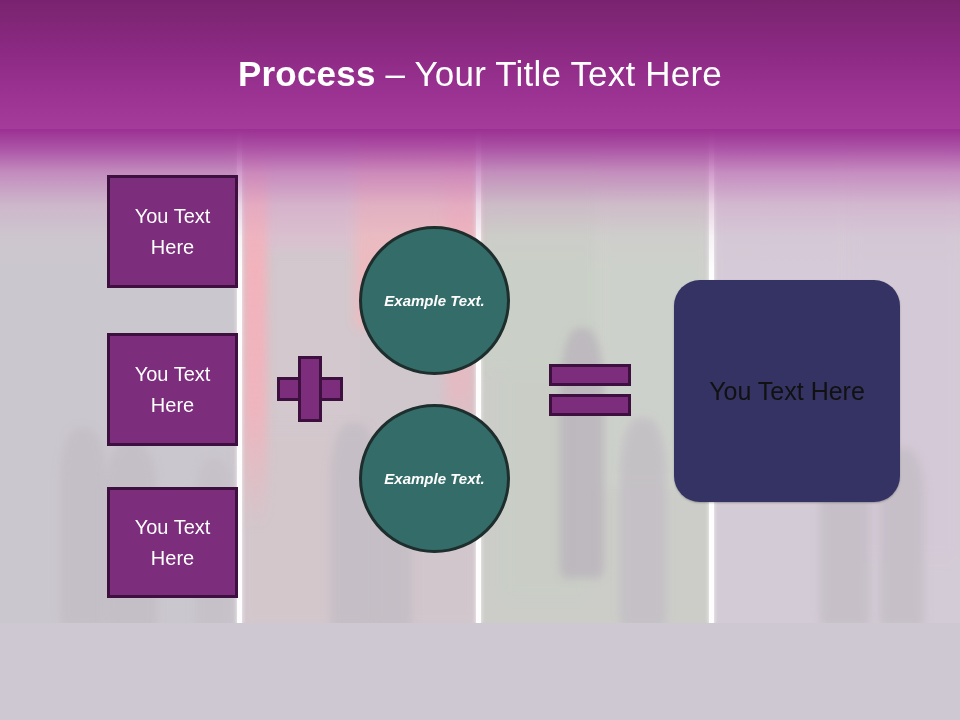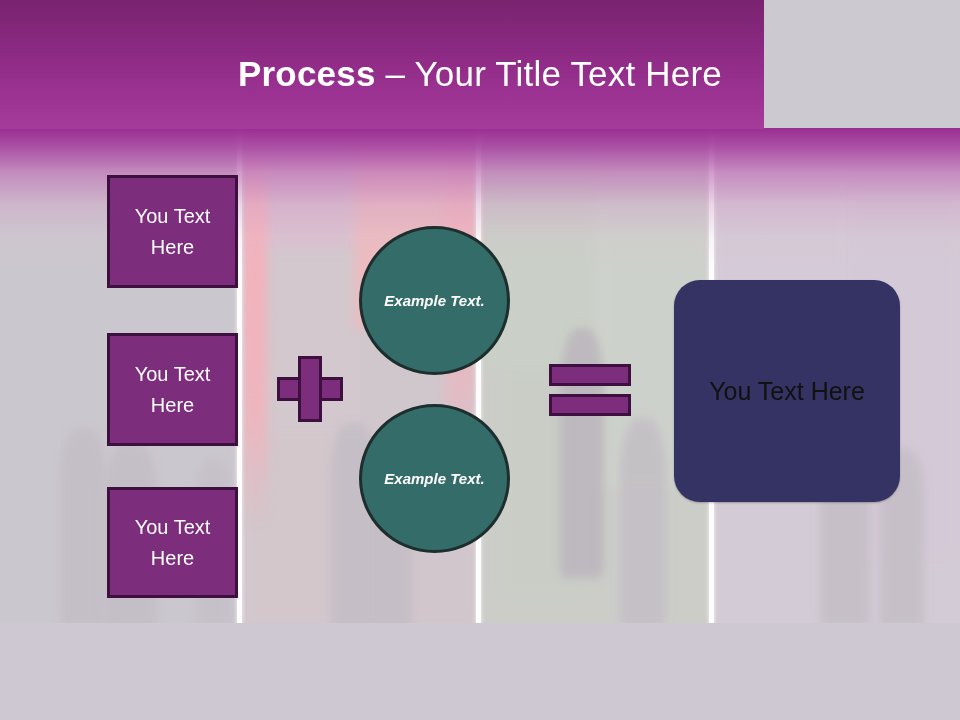--- a/index.html
+++ b/index.html
@@ -128,21 +128,21 @@
     top: 623px;
     width: 960px;
     height: 97px;
     background: #cdc8d1;
   }
 
   
   .banner {
     position: absolute;
     left: 0; top: 0;
-    width: 764px;
+    width: 960px;
     height: 129px;
     background: linear-gradient(to bottom, #79236f 0%, #8c2a83 40%, #9c3393 75%, #a53c9c 100%);
   }
   .banner-title {
     position: absolute;
     left: 0;
     top: 52px;
     width: 960px;
     text-align: center;
     color: #ffffff;

